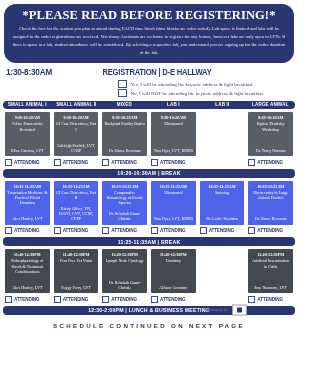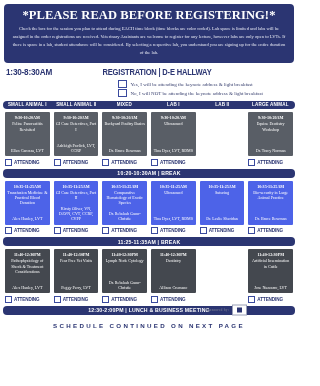--- a/index.html
+++ b/index.html
@@ -9,21 +9,21 @@
     font-family:"Liberation Sans", sans-serif;
     color:#2b3a7a;
     overflow:hidden;
   }
   .page{position:relative;width:298px;height:386px;}
 
   
   .notice{
     margin:4px 4px 0 4px;
     background:#2b3572;
-    border-radius:4px;
+    border-radius:12px;
     padding:5px 7px 6px 7px;
     color:#ffffff;
     text-align:center;
   }
   .notice-title{
     font-family:"Liberation Serif", serif;
     font-weight:bold;
     font-size:12.5px;
     letter-spacing:.1px;
     line-height:1.05;

